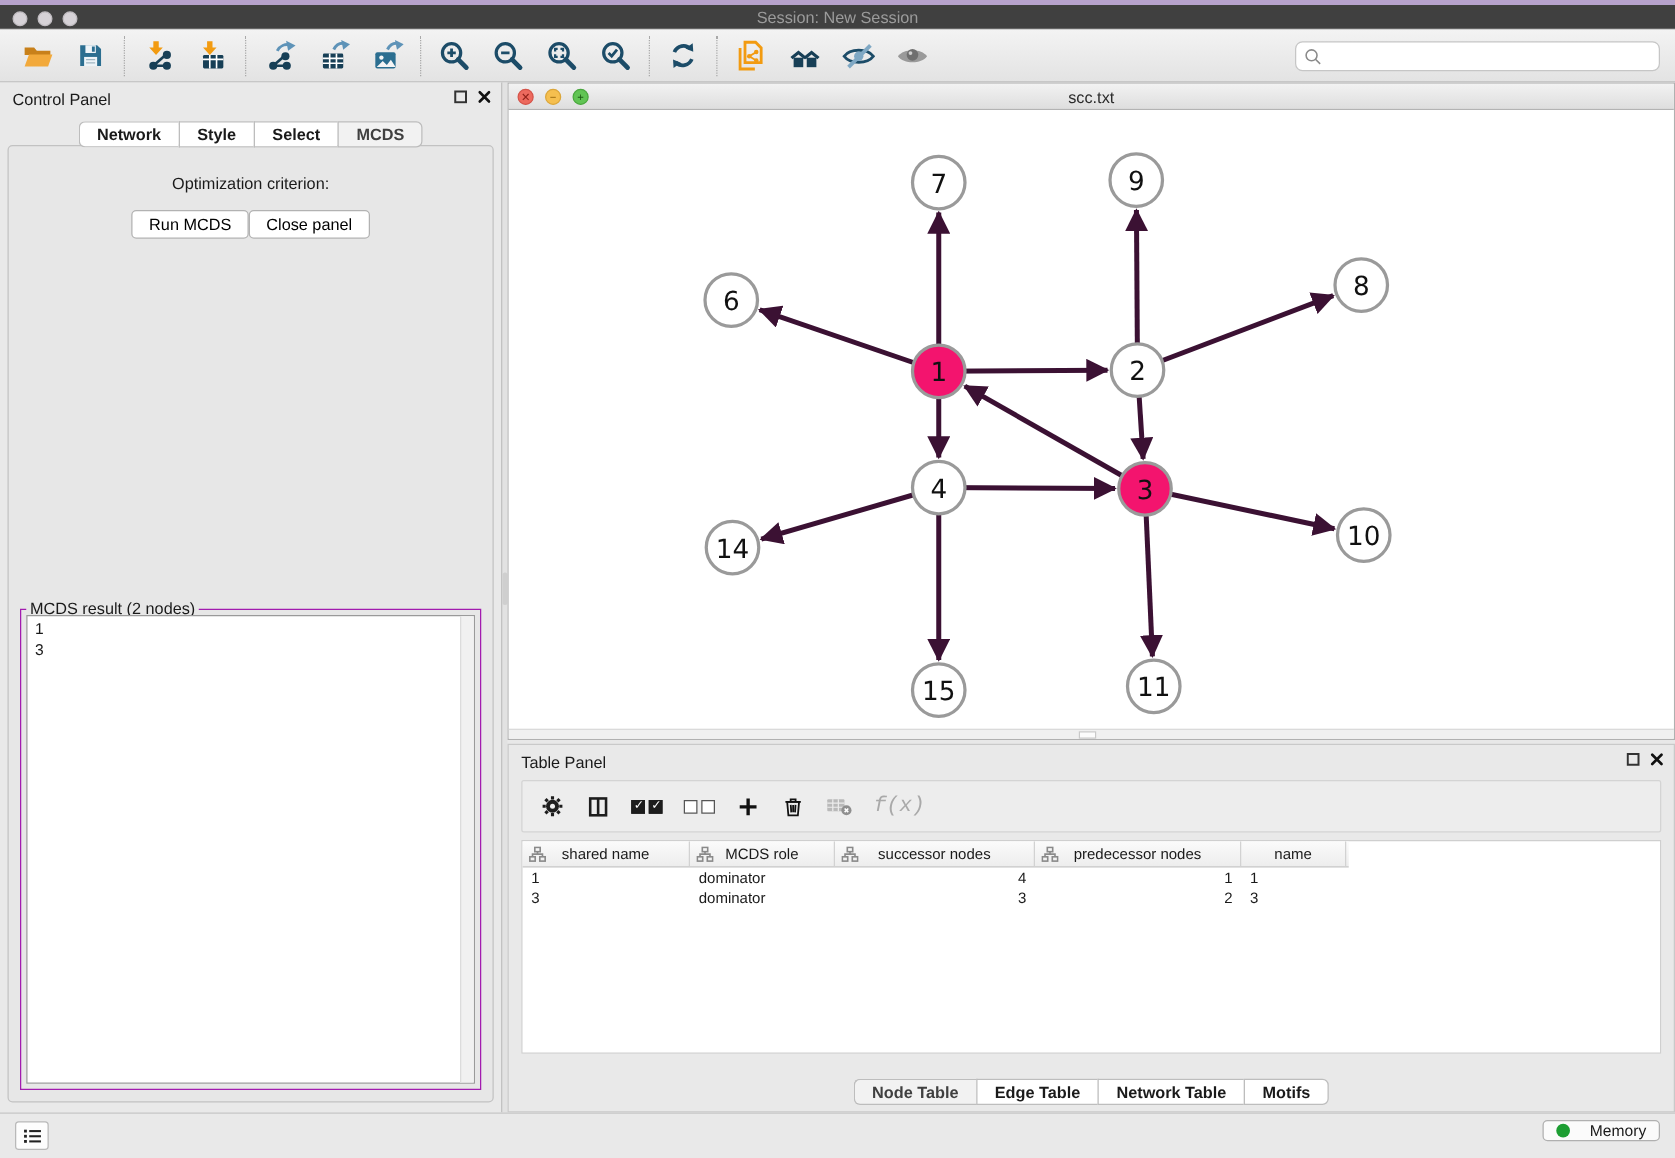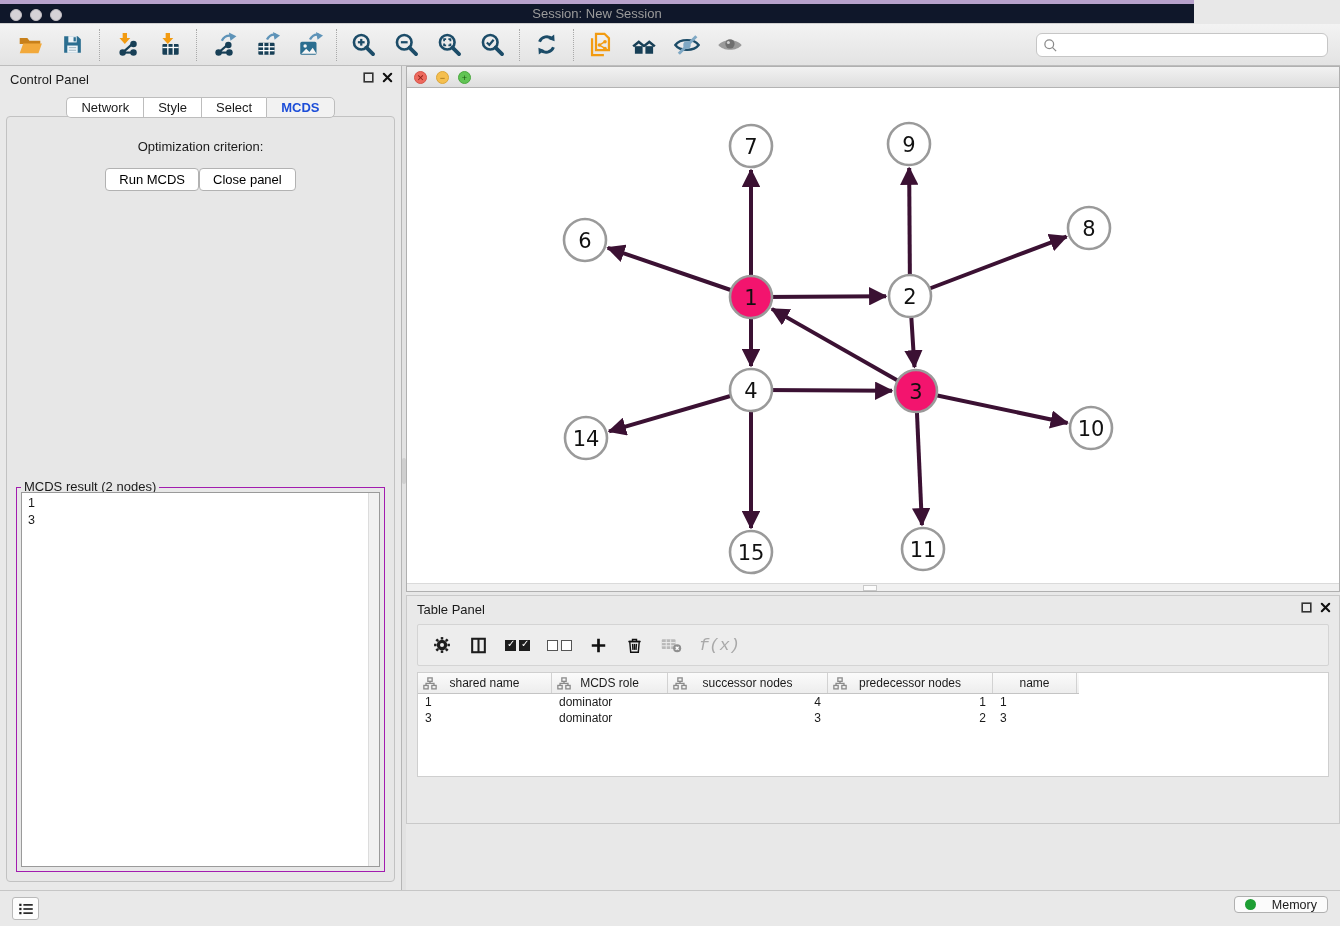--- a/index.html
+++ b/index.html
@@ -1,44 +1,44 @@
 <!DOCTYPE html>
 <html><head>
 <meta charset="utf-8">
 <style>
   * { box-sizing: border-box; margin: 0; padding: 0; }
   html,body { width:1340px; height:926px; }
   body { position:relative; background:#e8e8e8; font-family:"Liberation Sans",sans-serif; font-size:13px; color:#1a1a1a; overflow:hidden; }
 
   
-  .titlebar { position:absolute; left:0; top:0; width:1194px; height:24px; background:#0f172a; border-bottom:1px solid #cfcfcf; }
+  .titlebar { position:absolute; left:0; top:0; width:1340px; height:24px; background:#404040; border-bottom:1px solid #cfcfcf; }
   .titlebar .accent { position:absolute; left:0; top:0; right:0; height:4px; background:#b7a2cc; }
   .titlebar .dots { position:absolute; left:10px; top:9px; display:flex; gap:8px; }
   .titlebar .dot { width:12px; height:12px; border-radius:50%; background:#d6d2d7; border:1px solid #c1bdc2; }
   .titlebar .wtitle { position:absolute; left:0; right:0; top:6px; text-align:center; color:#9b9b9b; }
 
   
   .toolbar { position:absolute; left:0; top:24px; width:1340px; height:42px; background:linear-gradient(#f3f3f3,#e3e3e3); border-bottom:1px solid #bdbdbd; display:flex; align-items:center; padding-left:8px; }
   .tbtn { width:43px; height:38px; display:flex; align-items:center; justify-content:center; cursor:default; }
   .tsep { width:0; height:32px; border-left:1px dotted #a9a9a9; margin:0 5px; }
   .toolbar .spacer { flex:1; }
   .searchwrap { position:relative; margin-right:12px; }
   .searchwrap input { width:292px; height:24px; border:1px solid #c6c6c6; border-radius:6px; background:#fff; padding:0 8px 0 26px; font-size:13px; outline:none; }
   .searchwrap svg { position:absolute; left:7px; top:5px; }
 
   
   .cpanel { position:absolute; left:0; top:66px; width:402px; height:824px; background:#e9e9e9; border-right:1px solid #b5b5b5; }
   .panel-head { position:relative; height:26px; }
   .panel-head .ptitle { position:absolute; left:10px; top:6px; color:#1a1a1a; }
   .panel-head .picons { position:absolute; right:8px; top:6px; display:flex; gap:8px; align-items:center; }
   .cp-tabs { position:absolute; left:0; right:0; top:31px; display:flex; justify-content:center; z-index:2; }
-  .seg { border:1px solid #bdbdbd; background:#fff; padding:2px 14px; font-weight:normal; border-right:none; }
+  .seg { border:1px solid #bdbdbd; background:#fff; padding:2px 14px; font-weight:bold; border-right:none; }
   .seg.first { border-radius:5px 0 0 5px; }
   .seg.last { border-radius:0 5px 5px 0; border-right:1px solid #bdbdbd; }
-  .seg.disabled { color:#1d4ed8; background:#f2f2f2; font-weight:bold; }
+  .seg.disabled { color:#404040; background:#f2f2f2; font-weight:bold; }
   .cp-content { position:absolute; left:6px; right:6px; top:50px; bottom:8px; background:#e7e7e7; border:1px solid #c2c2c2; border-radius:4px; }
   .opt-label { margin-top:22px; text-align:center; }
   .selectbox { position:relative; margin:11px auto 0 auto; width:312px; height:23px; background:#fff; border:1px solid #b2b2b2; border-radius:4px; line-height:21px; padding-left:10px; }
   .selectbox .stepper { position:absolute; right:6px; top:4px; }
   .btnrow { display:flex; justify-content:center; gap:0; margin-top:14px; }
   .pushbtn { background:#fff; border:1px solid #b2b2b2; border-radius:4px; padding:3px 13px; font-size:13px; }
   .mcds-fieldset { position:absolute; left:9px; right:9px; top:370px; bottom:9px; border:1px solid #a21caf; }
   .mcds-legend { position:absolute; left:4px; top:-9px; background:#e7e7e7; padding:0 3px; }
   .mcds-box { position:absolute; left:4px; right:4px; top:4px; bottom:4px; background:#fff; border:1px solid #9a9a9a; font-size:12.5px; line-height:17px; padding:2px 6px; }
   .mcds-scroll { position:absolute; right:0; top:0; bottom:0; width:11px; background:#f1f1f1; border-left:1px solid #dcdcdc; }
@@ -53,21 +53,21 @@
   .tl { position:absolute; top:4px; width:13px; height:13px; border-radius:50%; font-size:9px; line-height:12px; text-align:center; }
   .tl.red { left:7px; background:#ed6a5e; border:1px solid #d5544a; color:#8e1f17; }
   .tl.yel { left:29px; background:#f5bf4f; border:1px solid #dba63a; color:#8e5f08; }
   .tl.grn { left:51px; background:#61c454; border:1px solid #4aa73e; color:#1d5c14; }
   .fhead .ftitle { position:absolute; left:0; right:0; top:3px; text-align:center; color:#2b2b2b; }
   .netcanvas { position:absolute; left:0; top:21px; width:932px; height:495px; background:#fff; }
   .net-scroll { position:absolute; left:0; bottom:0; width:932px; height:8px; background:#f0f0f0; border-top:1px solid #dadada; }
   .net-scroll .thumb { position:absolute; left:456px; top:1px; width:14px; height:6px; background:#fcfcfc; border:1px solid #c9c9c9; }
 
   
-  .tpanel { position:absolute; left:406px; top:595px; width:934px; height:229px; background:#e9e9e9; border:1px solid #c9c9c9; }
+  .tpanel { position:absolute; left:406px; top:595px; width:934px; height:295px; background:#e9e9e9; border:1px solid #c9c9c9; }
   .tp-toolbar { position:absolute; left:10px; right:10px; top:28px; height:42px; background:#ededed; border:1px solid #d4d4d4; border-radius:2px; display:flex; align-items:center; gap:17px; padding-left:14px; }
   .fx { font-family:Liberation Mono, monospace; font-style:italic; font-size:17px; color:#a9a9a9; }
   .cbpair { display:flex; gap:3px; }
   .cb { width:11px; height:11px; border:1.5px solid #555; background:#fff; position:relative; }
   .cb.checked { background:#1d1d1d; border-color:#1d1d1d; }
   .cb.checked::after { content:"✓"; position:absolute; left:1px; top:-3px; color:#fff; font-size:10px; }
   .tablewrap { position:absolute; left:10px; right:10px; top:76px; bottom:46px; background:#fff; border:1px solid #cfcfcf; overflow:hidden; }
   .thead { display:flex; height:21px; background:linear-gradient(#fbfbfb,#ededed); border-bottom:1px solid #c4c4c4; width:661px; }
   .th { position:relative; display:flex; align-items:center; justify-content:center; border-right:1px solid #d2d2d2; font-size:12px; color:#1a1a1a; }
   .th svg { position:absolute; left:5px; top:4px; }
@@ -304,20 +304,21 @@
 
 <div class="vdivider">
     <div class="grip"></div>
   </div>
 
 <div class="netframe">
   <div class="fhead">
     <span class="tl red">✕</span>
     <span class="tl yel">−</span>
     <span class="tl grn">+</span>
+    <span class="ftitle">scc.txt</span>
   </div>
   <svg class="netcanvas" viewBox="0 0 932 495">
       <defs>
         <marker id="arrow" viewBox="0 0 10 10" refX="9.2" refY="5" markerWidth="4.6" markerHeight="4.6" orient="auto">
           <path d="M0 0 L10 5 L0 10 z" fill="#3B1133"></path>
         </marker>
       </defs>
       <line x1="344" y1="209" x2="344" y2="82" stroke="#3B1133" stroke-width="4" marker-end="url(#arrow)"></line>
       <line x1="344" y1="209" x2="200.6991044457525" y2="159.79427080366202" stroke="#3B1133" stroke-width="4" marker-end="url(#arrow)"></line>
       <line x1="344" y1="209" x2="479.0004746506868" y2="208.15094041100198" stroke="#3B1133" stroke-width="4" marker-end="url(#arrow)"></line>
@@ -508,20 +509,26 @@
       <div class="td" style="width:84px">1</div>
     </div>
     <div class="trow">
       <div class="td" style="width:134px">3</div>
       <div class="td" style="width:116px">dominator</div>
       <div class="td r" style="width:160px">3</div>
       <div class="td r" style="width:165px">2</div>
       <div class="td" style="width:84px">3</div>
     </div>
   </div>
+  <div class="tp-tabs">
+    <span class="seg first disabled">Node Table</span>
+    <span class="seg">Edge Table</span>
+    <span class="seg">Network Table</span>
+    <span class="seg last">Motifs</span>
+  </div>
 </div>
 
 <div class="statusbar">
   <div class="listbtn">
     <svg width="18" height="18" viewBox="0 0 24 24">
         <g fill="#222">
           <rect x="3" y="5" width="3" height="3"></rect>
           <rect x="3" y="10.5" width="3" height="3"></rect>
           <rect x="3" y="16" width="3" height="3"></rect>
           <rect x="8.5" y="5.4" width="12.5" height="2.2"></rect>

